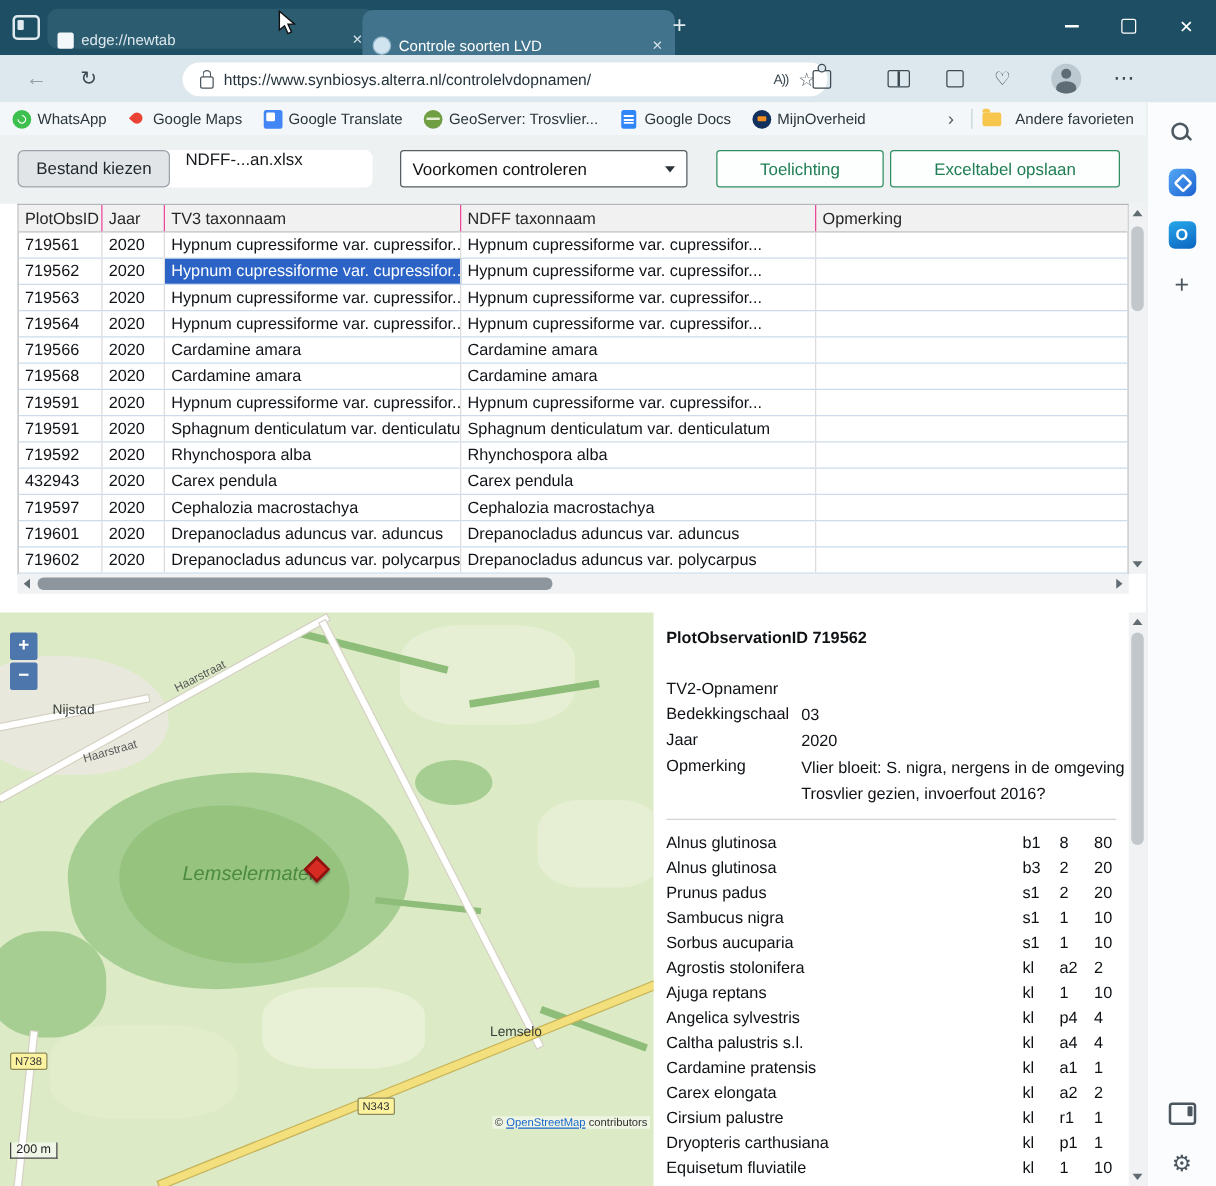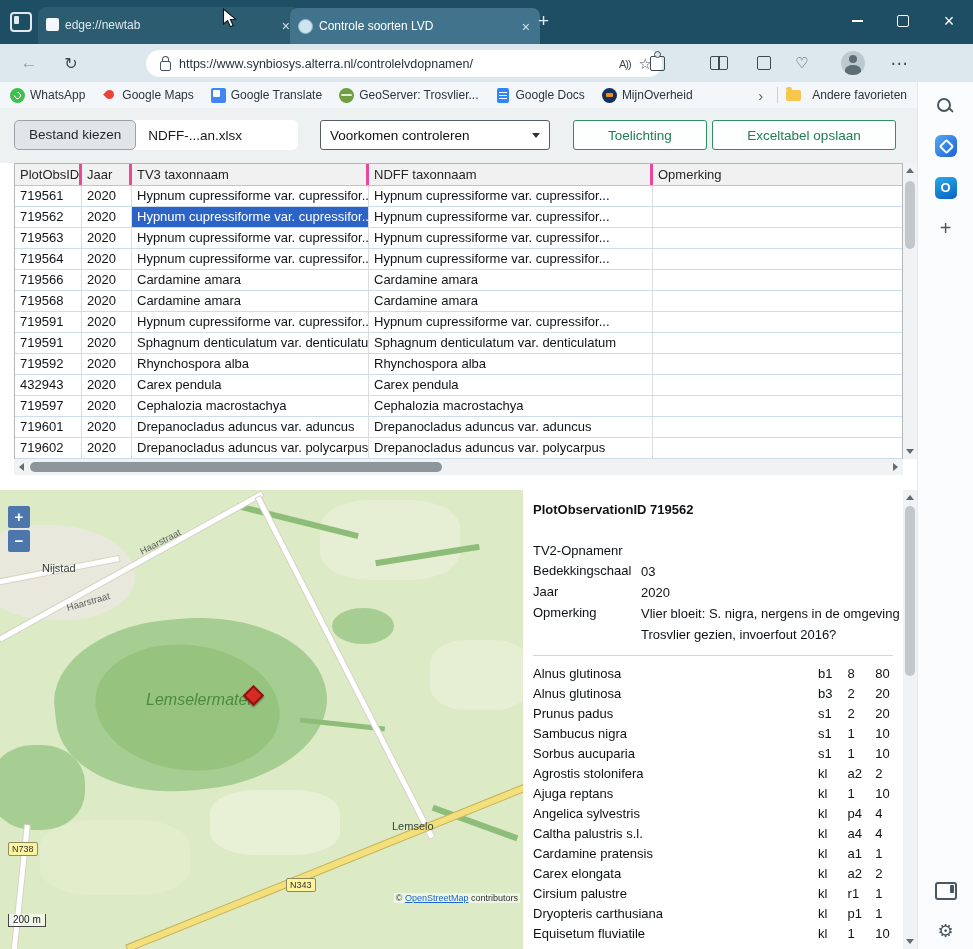--- a/index.html
+++ b/index.html
@@ -4,21 +4,21 @@
 <style>
   html,body{margin:0;padding:0}
   body{width:973px;height:949px;overflow:hidden;background:#fff;font-family:"Liberation Sans","DejaVu Sans",sans-serif}
   .screen{position:relative;width:973px;height:949px;overflow:hidden;background:#fff}
 
   
   .titlebar{position:absolute;left:0;top:0;width:973px;height:44px;background:#1d4e63}
   .ws-btn{position:absolute;left:8px;top:10px;width:26px;height:24px;display:flex;align-items:center;justify-content:center}
   .ws-ic{width:18px;height:16px;border:2px solid #dfe9ee;border-radius:4px;position:relative}
   .ws-ic::after{content:"";position:absolute;left:2px;top:2px;width:5px;height:8px;background:#dfe9ee;border-radius:1px}
-  .tab{position:absolute;display:flex;align-items:flex-start;padding:11px 8px;gap:6px;font-size:12px}
+  .tab{position:absolute;display:flex;align-items:flex-end;padding:0 8px;gap:6px;font-size:12px}
   .tab-1{left:38px;top:7px;width:246px;height:32px;background:#2c5c70;border-radius:8px;color:#dde8ee}
   .tab-2{left:290px;top:8px;width:234px;height:36px;background:#41748c;border-radius:8px 8px 0 0;color:#fff}
   .tab-title{flex:1;white-space:nowrap;overflow:hidden;text-overflow:ellipsis}
   .tab-close{font-size:14px;color:#d4e0e7;padding:0 2px}
   .favicon{width:13px;height:13px;flex:0 0 13px}
   .fv-doc{background:#f4f8fa;border-radius:2px}
   .fv-globe{background:#cfe4ef;border:1px solid #93b7ca;border-radius:50%}
   .newtab-btn{position:absolute;left:538px;top:11px;color:#dfe9ee;font-size:19px;line-height:20px}
   .win-btn{position:absolute;top:2px;width:46px;height:38px;display:flex;align-items:center;justify-content:center;color:#fff}
   .wb-min{left:834px}.wb-max{left:880px}.wb-cls{left:926px;font-size:18px}
@@ -80,33 +80,33 @@
   .search-ic::before{content:"";position:absolute;left:0;top:0;width:10px;height:10px;border:2px solid #4b565e;border-radius:50%}
   .search-ic::after{content:"";position:absolute;left:11px;top:11px;width:6px;height:2px;background:#4b565e;transform:rotate(45deg);border-radius:1px}
   .shop-ic{width:22px;height:22px;border-radius:6px;background:linear-gradient(135deg,#55a9f7,#1b61d1);position:relative}
   .shop-ic::after{content:"";position:absolute;left:6px;top:6px;width:7px;height:7px;border:2px solid #fff;border-radius:2px;transform:rotate(45deg)}
   .outlook-ic{width:22px;height:22px;border-radius:5px;background:linear-gradient(160deg,#28a8ea,#0b64c0);color:#fff;font-weight:bold;font-size:13px;line-height:22px;text-align:center}
   .panel-ic{width:18px;height:14px;border:2px solid #4b565e;border-radius:3px;position:relative}
   .panel-ic::after{content:"";position:absolute;right:1px;top:1px;width:4px;height:8px;background:#4b565e;border-radius:1px}
 
   
   .page-toolbar{position:absolute;left:0;top:108px;width:917px;height:55px;background:#eef1f2}
-  .file-wrap{position:absolute;left:14px;top:12px;width:284px;height:30px;background:#fff;border-radius:6px;display:flex;align-items:center}
+  .file-wrap{position:absolute;left:14px;top:12px;width:284px;height:30px;background:#fff;border-radius:6px;display:flex;align-items:flex-start}
   .file-btn{height:30px;padding:0 14px;background:#e2e5e7;border:1px solid #9ba2a8;border-radius:5px;font-size:13.5px;color:#1e282e;line-height:28px;box-sizing:border-box}
   .file-name{padding:0 12px;font-size:13.5px;color:#15191c;white-space:nowrap;overflow:hidden}
   .sel{position:absolute;left:320px;top:12px;width:230px;height:30px;background:#fff;border:1px solid #565d63;border-radius:3px;display:flex;align-items:center;padding:0 26px 0 9px;font-size:13.5px;color:#111;box-sizing:border-box}
   .sel-arrow{position:absolute;right:9px;top:12px;width:0;height:0;border-left:4.5px solid transparent;border-right:4.5px solid transparent;border-top:5.5px solid #2c3338}
   .btn-green{position:absolute;top:12px;height:30px;background:#fdfefe;border:1px solid #2e8f63;border-radius:3px;color:#1e7e53;font-size:13.5px;display:flex;align-items:center;justify-content:center;box-sizing:border-box}
   .btn-toel{left:573px;width:134px}
   .btn-excel{left:712px;width:184px}
 
   
   .grid{position:absolute;left:14px;top:163px;width:889px;border:1px solid #b4b7ba;border-bottom:1px solid #cfd3d6;background:#fff;font-size:13px;box-sizing:border-box}
   .grid-head{display:flex;height:22px;background:#f1f1f1;border-bottom:1px solid #c4c4c4;color:#262626;box-sizing:border-box}
-  .gh-cell{padding:3px 0 0 5px;border-right:3px solid #ec4899;white-space:nowrap;overflow:hidden;box-sizing:border-box}
+  .gh-cell{padding:3px 0 0 5px;border-right:1px solid #ec4899;white-space:nowrap;overflow:hidden;box-sizing:border-box}
   .grid-row{display:flex;height:21px;border-bottom:1px solid #ccdcea;box-sizing:border-box}
   .g-cell{padding:2px 0 0 5px;border-right:1px solid #dcdcdc;white-space:nowrap;overflow:hidden;color:#101418;box-sizing:border-box}
   .c0{width:67px}.c1{width:50px}.c2{width:237px}.c3{width:284px}.c4{flex:1;border-right:none}
   .selected-cell{background:#2b63c6;color:#fff}
 
   
   .sbar{position:absolute;background:#f0f2f3}
   .vs-table{left:903px;top:163px;width:14px;height:296px}
   .vs-details{left:903px;top:490px;width:14px;height:459px}
   .hs-table{left:14px;top:459px;width:889px;height:16px}

